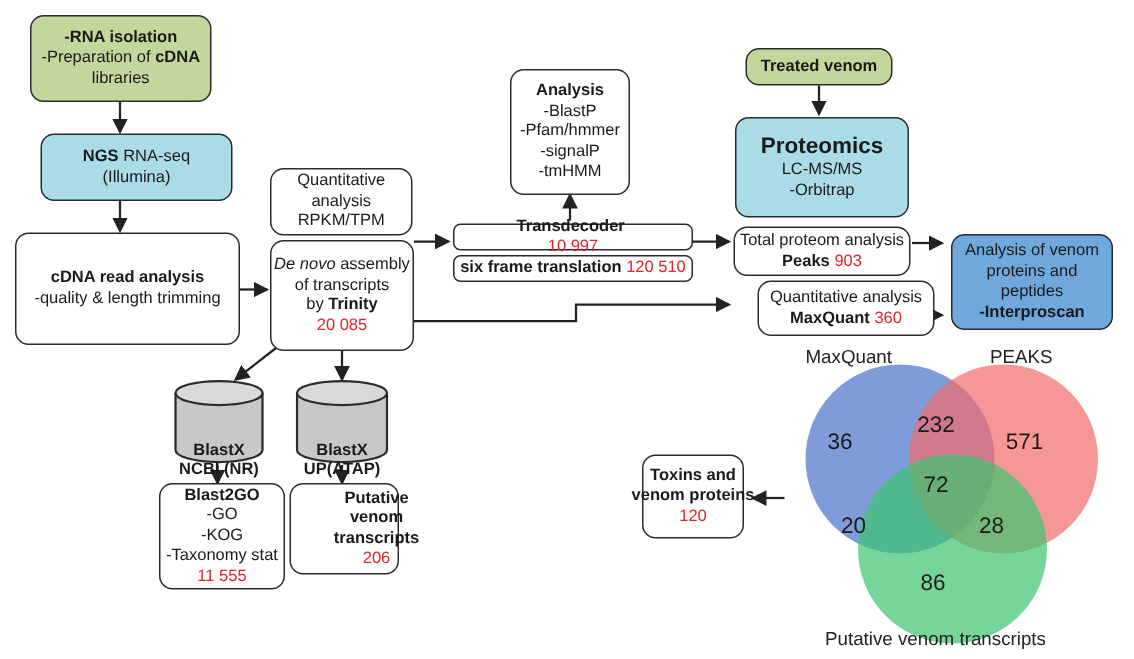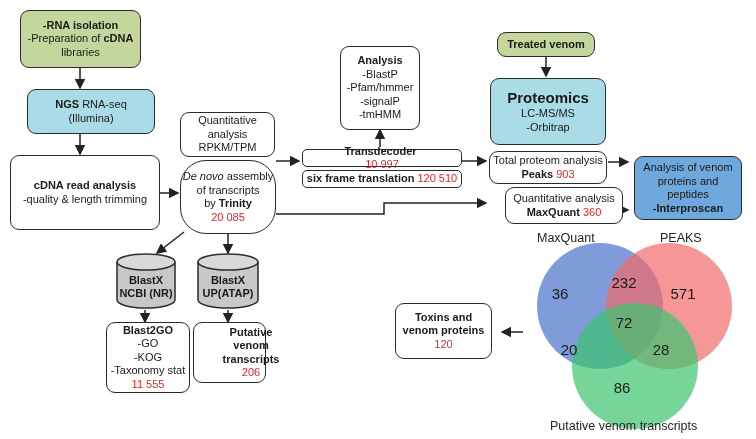--- a/index.html
+++ b/index.html
@@ -9,21 +9,21 @@
          border-radius:9px; text-align:center; display:flex; flex-direction:column;
          justify-content:center; align-items:center; font-size:11px; line-height:13.5px; background:#fff; }
   .green { background:#c3d69b; }
   .blue { background:#a9dce6; }
   .dblue { background:#6fa8dc; }
   .b { font-weight:bold; }
   .red { color:#e0252a; font-weight:normal; }
   .ln { display:block; white-space:nowrap; }
   svg.wires { position:absolute; left:0; top:0; width:756px; height:439px; pointer-events:none; }
   .cyl { position:absolute; }
-  .cyl-text { position:absolute; left:0; right:0; text-align:center; font-weight:bold; font-size:11px; line-height:13px; }
+  .cyl-text { position:absolute; left:0; right:0; text-align:center; font-weight:bold; font-size:11px; line-height:13px;margin-top:20px; }
   .venn-label { position:absolute; font-size:12.5px; color:#222; white-space:nowrap; }
   .venn-num { font-size:15px; fill:#1b1b1b; }
 </style>
 </head>
 <body>
 
 <svg class="wires" viewBox="0 0 756 439">
   <defs>
     <marker id="ah" markerWidth="7" markerHeight="7" refX="6" refY="3.5" orient="auto">
       <path d="M0,0 L7,3.5 L0,7 z" fill="#222"></path>
@@ -63,21 +63,21 @@
   <span class="ln b">cDNA read analysis</span>
   <span class="ln">-quality &amp; length trimming</span>
 </div>
 
 <div class="box" style="left:180px;top:112px;width:95px;height:45px;">
   <span class="ln">Quantitative</span>
   <span class="ln">analysis</span>
   <span class="ln">RPKM/TPM</span>
 </div>
 
-<div class="box" style="left:180px;top:160px;width:96px;height:74px;border-radius:26px;">
+<div class="box" style="left:180px;top:160px;width:96px;height:74px;">
   <span class="ln"><i>De novo</i><span> assembly</span></span>
   <span class="ln">of transcripts</span>
   <span class="ln"><span>by </span><span class="b">Trinity</span></span>
   <span class="ln red">20 085</span>
 </div>
 
 <div class="box" style="left:340px;top:46px;width:80px;height:84px;">
   <span class="ln b">Analysis</span>
   <span class="ln">-BlastP</span>
   <span class="ln">-Pfam/hmmer</span>
@@ -152,21 +152,21 @@
   <span class="ln red">11 555</span>
 </div>
 
 <div class="box" style="left:193px;top:322px;width:73px;height:61px;padding-left:43px;">
   <span class="ln b">Putative</span>
   <span class="ln b">venom</span>
   <span class="ln b">transcripts</span>
   <span class="ln red">206</span>
 </div>
 
-<div class="box" style="left:395px;top:303px;width:97px;height:56px;">
+<div class="box" style="left:428px;top:303px;width:68px;height:56px;">
   <span class="ln b">Toxins and</span>
   <span class="ln b">venom proteins</span>
   <span class="ln red">120</span>
 </div>
 
 <svg id="venn" style="position:absolute;left:520px;top:240px;" width="236" height="199" viewBox="0 0 236 199">
   <circle id="c-mq" cx="80" cy="66" r="63" fill-opacity="0.78" fill="#5b7fd0"></circle>
   <circle id="c-pk" cx="149" cy="66" r="63" fill-opacity="0.7" fill="#f26b6b"></circle>
   <circle id="c-pt" cx="115" cy="126" r="63" fill-opacity="0.7" fill="#3cc46e"></circle>
   <text class="venn-num" x="40" y="59" text-anchor="middle">36</text>

